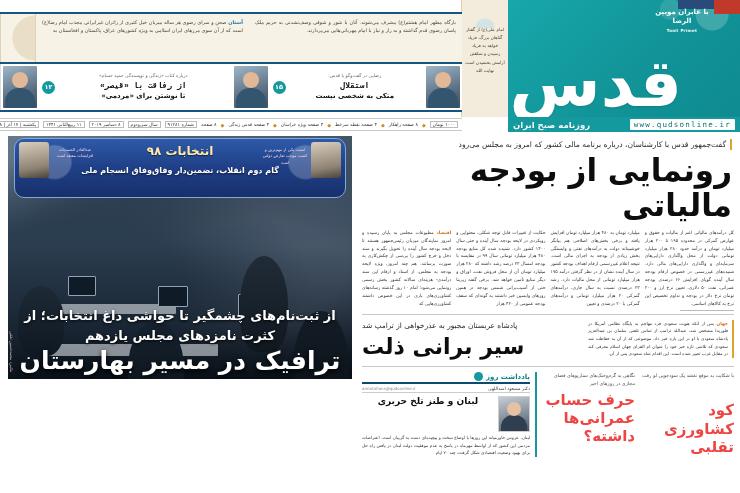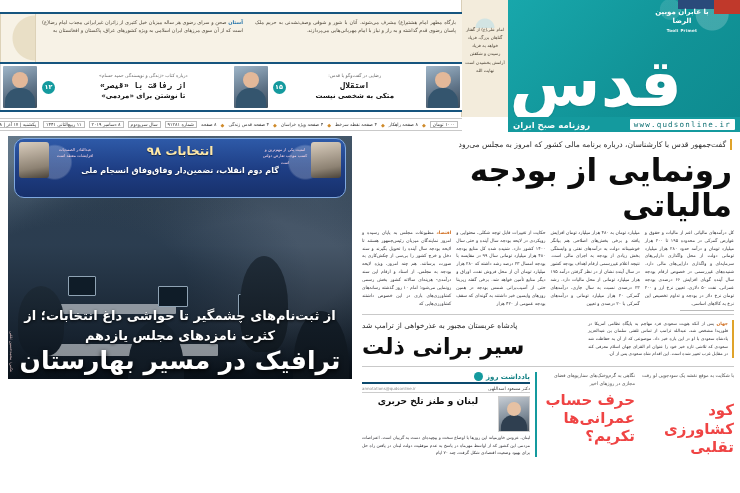--- a/index.html
+++ b/index.html
@@ -459,21 +459,21 @@
             <span>کود کشاورزی</span><br>
             <span>تقلبی</span>
           </div>
         </div>
 
         <div class="b3 divL">
           <div class="k">نگاهی به گرم‌وخنک‌های سناریوهای فضای مجازی در روزهای اخیر</div>
           <div class="h">
             <span>حرف حساب</span><br>
             <span>عمرانی‌ها</span><br>
-            <span>تكريم؟</span>
+            <span>داشته؟</span>
           </div>
         </div>
 
         <div class="b3 opbox">
           <div class="op-head">
             <div class="op-title">یادداشت روز</div>
             <div class="op-dot"></div>
           </div>
           <div class="op-sub">
             <div class="n">دکتر مسعود اسداللهی</div>

